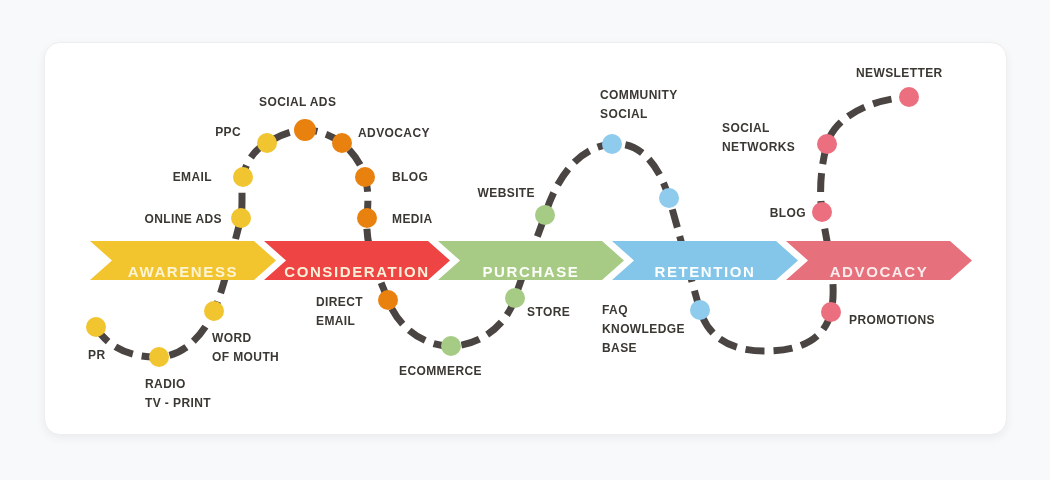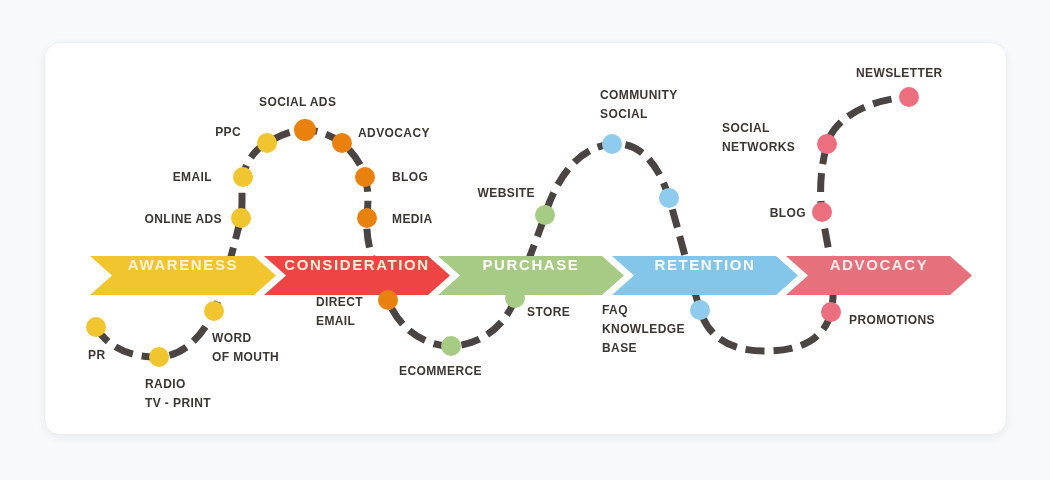--- a/index.html
+++ b/index.html
@@ -11,23 +11,22 @@
   }
   .canvas{position:relative;width:1050px;height:480px;}
   .card{
     position:absolute;left:44px;top:42px;width:961px;height:391px;
     background:#FFFFFF;border:1px solid #EEEEF0;border-radius:16px;
     box-shadow:0 3px 10px rgba(0,0,0,0.06);
   }
   .path-layer{position:absolute;left:0;top:0;pointer-events:none;}
   .stage{
     position:absolute;top:241px;width:186px;height:39px;
-    display:flex;align-items:flex-start;justify-content:center;
+    display:flex;align-items:flex-end;justify-content:center;
     clip-path:polygon(0 0,164px 0,186px 19.5px,164px 39px,0 39px,22px 19.5px);
-    margin-top:15px;
   }
   .stage span{
     font-size:15px;font-weight:bold;letter-spacing:1.6px;
   }
   .dot{
     position:absolute;width:20px;height:20px;border-radius:50%;
   }
   .tp-label{
     position:absolute;font-size:12px;font-weight:bold;color:#3B3733;
     letter-spacing:0.4px;line-height:19px;white-space:nowrap;

